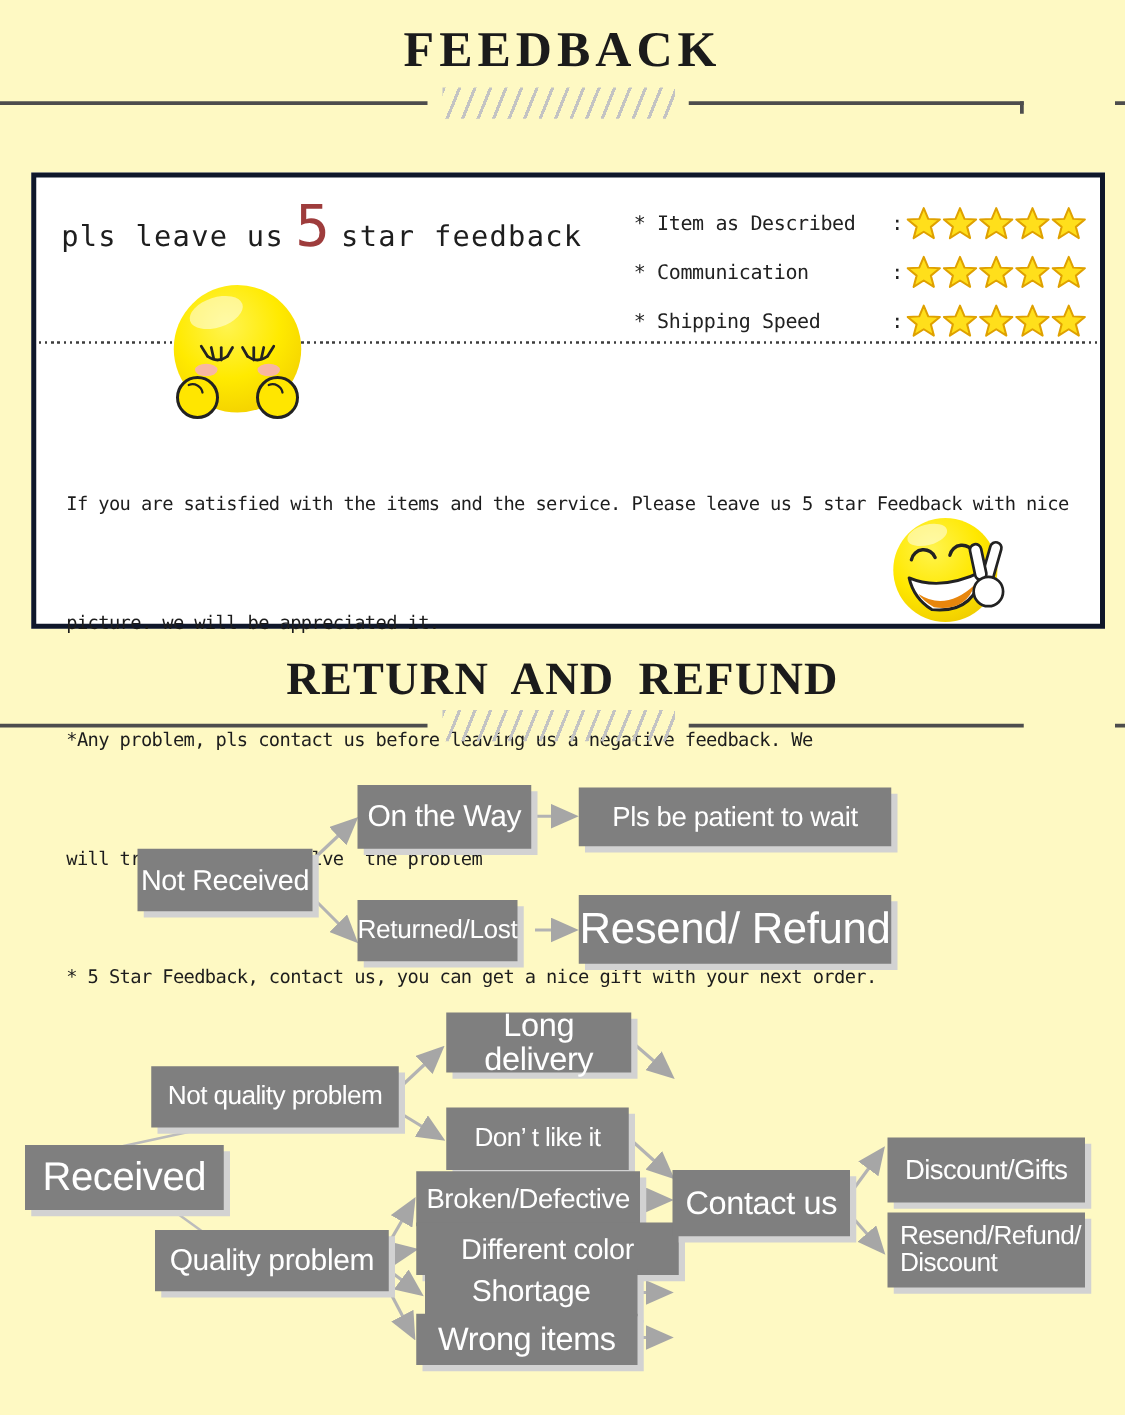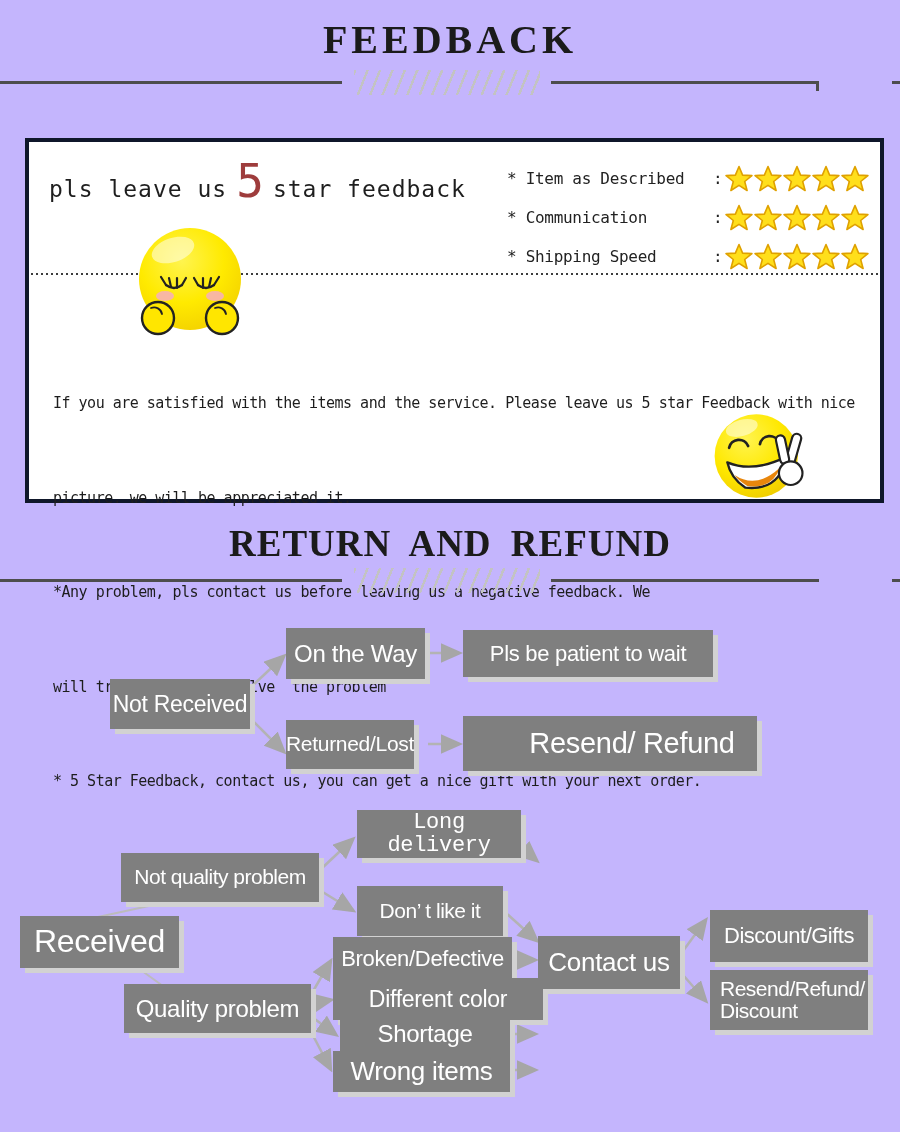--- a/index.html
+++ b/index.html
@@ -1,16 +1,16 @@
 <!DOCTYPE html>
 <html><head>
 <meta charset="utf-8">
 <style>
   html,body{margin:0;padding:0;background:#fff;}
-  .canvas{position:relative;width:900px;height:1132px;background:#c4b5fd;overflow:hidden;
+  .canvas{position:relative;width:900px;height:1132px;background:#fef9c3;overflow:hidden;
           font-family:"Liberation Sans",sans-serif;}
 
   
   .sec-title{position:absolute;left:0;width:900px;text-align:center;
              font-family:"Liberation Serif",serif;font-weight:bold;color:#1b1b1b;}
   #feedback-title{top:16px;font-size:40px;letter-spacing:4px;}
   #return-title{top:522px;font-size:37px;letter-spacing:1px;word-spacing:9px;}
 
   
   .divider{position:absolute;left:0;width:900px;height:26px;}
@@ -47,24 +47,24 @@
 
   
   .flow-arrows{position:absolute;left:0;top:610px;width:900px;height:500px;}
   .node{position:absolute;background:#7f7f7f;color:#fff;display:flex;align-items:center;
         justify-content:center;text-align:center;box-shadow:5px 5px 0 #d2d2d2;
         font-family:"Liberation Sans",sans-serif;letter-spacing:-0.3px;line-height:1.05;}
   #n-not-received {left:110px;top:679px;width:140px;height:50px;font-size:23px;}
   #n-on-the-way   {left:286px;top:628px;width:139px;height:51px;font-size:24px;}
   #n-pls-patient  {left:463px;top:630px;width:250px;height:47px;font-size:22px;}
   #n-returned-lost{left:286px;top:720px;width:128px;height:49px;font-size:21px;}
-  #n-resend-refund{left:463px;top:716px;width:250px;height:55px;font-size:29px;padding-left:44px;}
+  #n-resend-refund{left:463px;top:716px;width:250px;height:55px;font-size:35px;}
   #n-received     {left:20px; top:916px;width:159px;height:52px;font-size:32px;}
   #n-not-quality  {left:121px;top:853px;width:198px;height:49px;font-size:21px;letter-spacing:-0.5px;}
-  #n-long-delivery{left:357px;top:810px;width:164px;height:48px;font-size:22px;font-family:Liberation Mono, monospace;}
+  #n-long-delivery{left:357px;top:810px;width:148px;height:48px;font-size:26px;}
   #n-dont-like    {left:357px;top:886px;width:146px;height:50px;font-size:21px;letter-spacing:-0.5px;}
   #n-quality      {left:124px;top:984px;width:187px;height:49px;font-size:24px;}
   #n-broken       {left:333px;top:937px;width:179px;height:44px;font-size:22px;}
   #n-different    {left:333px;top:978px;width:210px;height:42px;font-size:23px;}
   #n-shortage     {left:340px;top:1015px;width:170px;height:38px;font-size:24px;}
   #n-wrong        {left:333px;top:1051px;width:177px;height:41px;font-size:26px;}
   #n-contact      {left:538px;top:936px;width:142px;height:53px;font-size:26px;}
   #n-discount     {left:710px;top:886px;width:158px;height:52px;font-size:22px;letter-spacing:-0.5px;margin-top:24px;}
   #n-resend-disc  {left:710px;top:970px;width:158px;height:60px;font-size:21px;letter-spacing:-0.5px;
                    justify-content:flex-start;text-align:left;padding-left:10px;box-sizing:border-box;}

